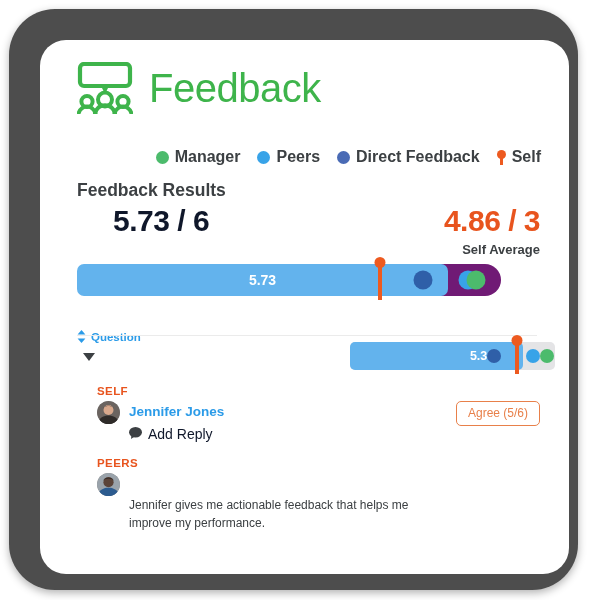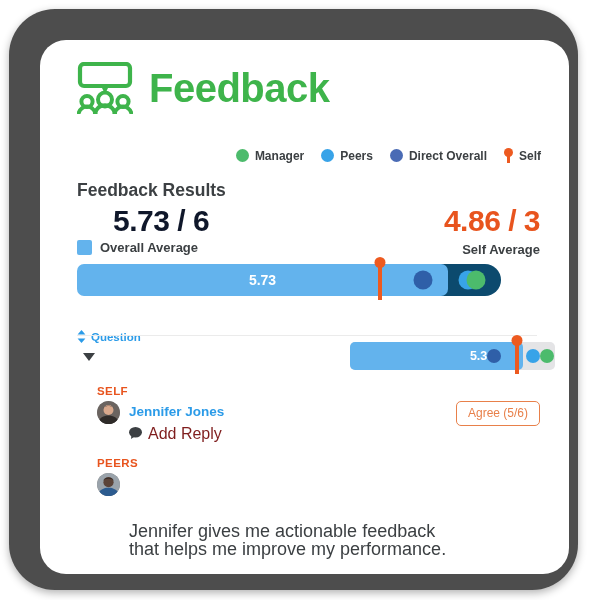--- a/index.html
+++ b/index.html
@@ -47,21 +47,21 @@
     align-items: center;
   }
   .logo-icon {
     width: 56px;
     height: 52px;
     display: block;
   }
   .logo-title {
     margin-left: 16px;
     font-size: 40px;
-    font-weight: bold;
+    font-weight: normal;
     color: #3EB44B;
     letter-spacing: -0.5px;
     line-height: 1;
   }
 
   
   .legend {
     position: absolute;
     right: 28px;
     top: 108px;
@@ -75,21 +75,21 @@
     gap: 6px;
   }
   .legend-dot {
     width: 13px;
     height: 13px;
     border-radius: 50%;
     display: block;
     flex: none;
   }
   .legend-label {
-    font-size: 12px;
+    font-size: 16px;
     font-weight: bold;
     color: #3c4043;
     white-space: nowrap;
   }
   .legend-pin {
     position: relative;
     width: 9px;
     height: 15px;
     flex: none;
   }
@@ -167,21 +167,21 @@
     text-align: right;
   }
 
   
   .main-bar {
     position: absolute;
     left: 37px;
     top: 224px;
     width: 424px;
     height: 32px;
-    background: #0c4a6e;
+    background: #701a75;
     border-radius: 16px;
   }
   .main-bar-fill {
     position: absolute;
     left: 0; top: 0;
     height: 100%;
     background: #63B3ED;
     border-radius: 7px;
     display: flex;
     align-items: center;
@@ -326,30 +326,29 @@
     background: #ffffff;
     white-space: nowrap;
   }
   .add-reply {
     position: absolute;
     display: flex;
     align-items: center;
     gap: 6px;
   }
   .add-reply-label {
-    font-size: 16px;
-    color: #7f1d1d;
+    font-size: 14px;
+    color: #0f172a;
   }
   .resp-comment {
     position: absolute;
-    font-size: 18px;
+    font-size: 12px;
     color: #3c4043;
     line-height: 18px;
     width: 320px;
-    margin-top: 26px;
   }
 </style>
 </head>
 <body>
 
 <div class="device-frame">
   <div class="card">
 
     <div class="header">
       <span>
@@ -371,37 +370,33 @@
       <div class="legend-item">
         <span class="legend-dot" style="background:#4CBB6C"></span>
         <span class="legend-label">Manager</span>
       </div>
       <div class="legend-item">
         <span class="legend-dot" style="background:#38A3E8"></span>
         <span class="legend-label">Peers</span>
       </div>
       <div class="legend-item">
         <span class="legend-dot" style="background:#4A6BB5"></span>
-        <span class="legend-label">Direct Overall</span>
+        <span class="legend-label">Direct Feedback</span>
       </div>
       <div class="legend-item">
         <span class="legend-pin">
           <span class="pin-head"></span>
             <span class="pin-stem"></span>
         </span>
         <span class="legend-label">Self</span>
       </div>
     </div>
 
     <div class="results-title">Feedback Results</div>
     <div class="overall-score">5.73 / 6</div>
-    <div class="overall-legend">
-      <span class="overall-swatch"></span>
-      <span class="overall-legend-label">Overall Average</span>
-    </div>
     <div class="self-score">4.86 / 3</div>
     <div class="self-score-label">Self Average</div>
 
     <div class="main-bar">
       <div class="main-bar-fill" id="main-fill" style="width: 87.5%;">
         <span class="main-bar-value">5.73</span>
       </div>
       <span class="bar-dot" id="main-dot-dr" style="left: 81.5%; width: 19px; height: 19px; background: rgb(47, 95, 168);"></span>
       <span class="bar-dot" id="main-dot-peers" style="left: 92.2%; width: 19px; height: 19px; background: rgb(56, 163, 232);"></span>
       <span class="bar-dot" id="main-dot-mgr" style="left: 94.2%; width: 19px; height: 19px; background: rgb(76, 187, 108);"></span>

